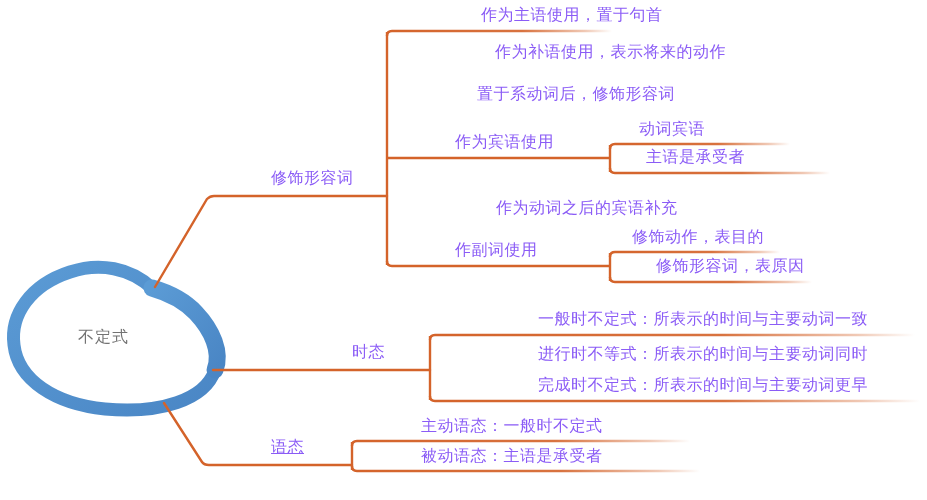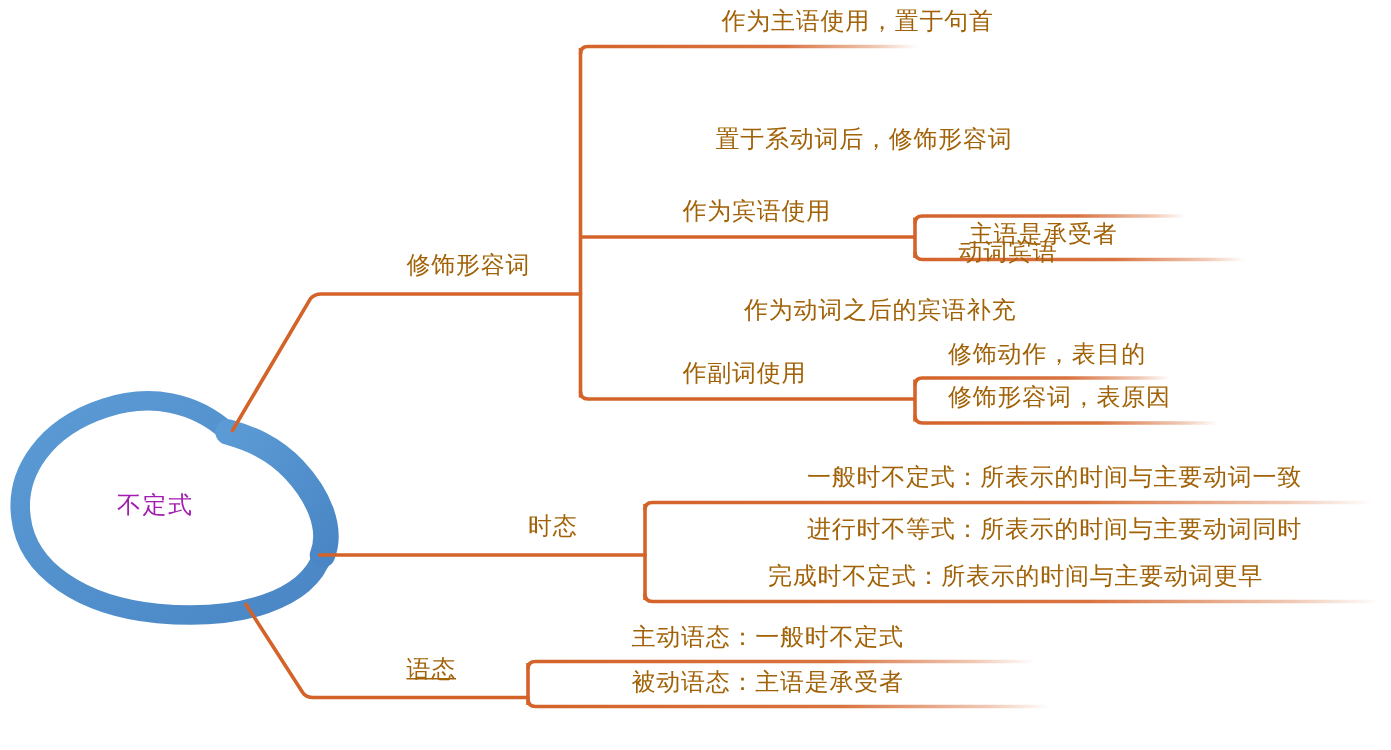--- a/index.html
+++ b/index.html
@@ -3,25 +3,25 @@
 <meta charset="utf-8">
 <style>
   html,body{margin:0;padding:0;}
   body{
     width:927px;height:500px;overflow:hidden;background:#ffffff;
     font-family:"Liberation Sans","DejaVu Sans",sans-serif;
   }
   #root{position:relative;width:927px;height:500px;}
   svg.layer{position:absolute;left:0;top:0;width:927px;height:500px;pointer-events:none;}
   .node{
-    position:absolute;color:#a16207;font-size:16px;line-height:1;
+    position:absolute;color:#8b5cf6;font-size:16px;line-height:1;
     white-space:nowrap;letter-spacing:.5px;
   }
   .center-label{
-    position:absolute;color:#a21caf;font-size:16px;white-space:nowrap;
+    position:absolute;color:#737373;font-size:16px;white-space:nowrap;
     letter-spacing:1px;
   }
 </style>
 </head>
 <body>
 
 <div id="root">
 
   <svg class="layer" viewBox="0 0 927 500">
     <defs>
@@ -76,40 +76,41 @@
   <div class="center-label" style="left:78px;top:327px;">不定式</div>
 
   <div class="node" style="left:271px;top:170px;">修饰形容词</div>
 
   <div class="node" style="left:352px;top:344px;">时态</div>
 
   <div class="node" style="left:271px;top:439px;text-decoration:underline;">语态</div>
 
   <div class="node" style="left:481px;top:7px;">作为主语使用，置于句首</div>
 
+  <div class="node" style="left:495px;top:44px;">作为补语使用，表示将来的动作</div>
 
   <div class="node" style="left:477px;top:86px;">置于系动词后，修饰形容词</div>
 
   <div class="node" style="left:455px;top:134px;">作为宾语使用</div>
 
-  <div class="node" style="left:639px;top:121px;margin-top:40px;">动词宾语</div>
+  <div class="node" style="left:639px;top:121px;">动词宾语</div>
 
   <div class="node" style="left:646px;top:149px;">主语是承受者</div>
 
   <div class="node" style="left:496px;top:200px;">作为动词之后的宾语补充</div>
 
   <div class="node" style="left:455px;top:242px;">作副词使用</div>
 
   <div class="node" style="left:632px;top:229px;">修饰动作，表目的</div>
 
-  <div class="node" style="left:632px;top:258px;">修饰形容词，表原因</div>
+  <div class="node" style="left:656px;top:258px;">修饰形容词，表原因</div>
 
   <div class="node" style="left:538px;top:346px;">进行时不等式：所表示的时间与主要动词同时</div>
 
   <div class="node" style="left:538px;top:311px;">一般时不定式：所表示的时间与主要动词一致</div>
 
-  <div class="node" style="left:512px;top:377px;">完成时不定式：所表示的时间与主要动词更早</div>
+  <div class="node" style="left:538px;top:377px;">完成时不定式：所表示的时间与主要动词更早</div>
 
   <div class="node" style="left:421px;top:418px;">主动语态：一般时不定式</div>
 
   <div class="node" style="left:421px;top:448px;">被动语态：主语是承受者</div>
 
 </div>
 
 </body></html>

